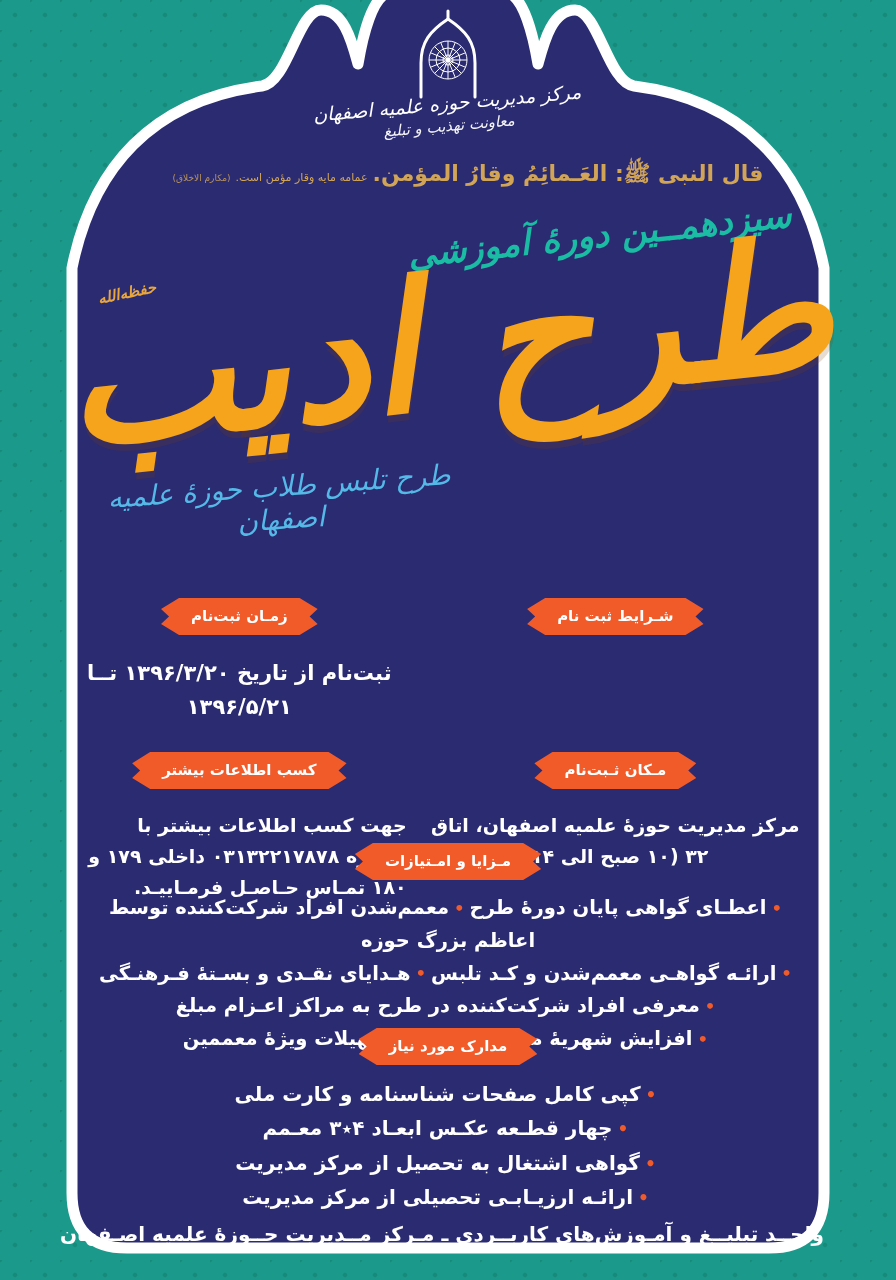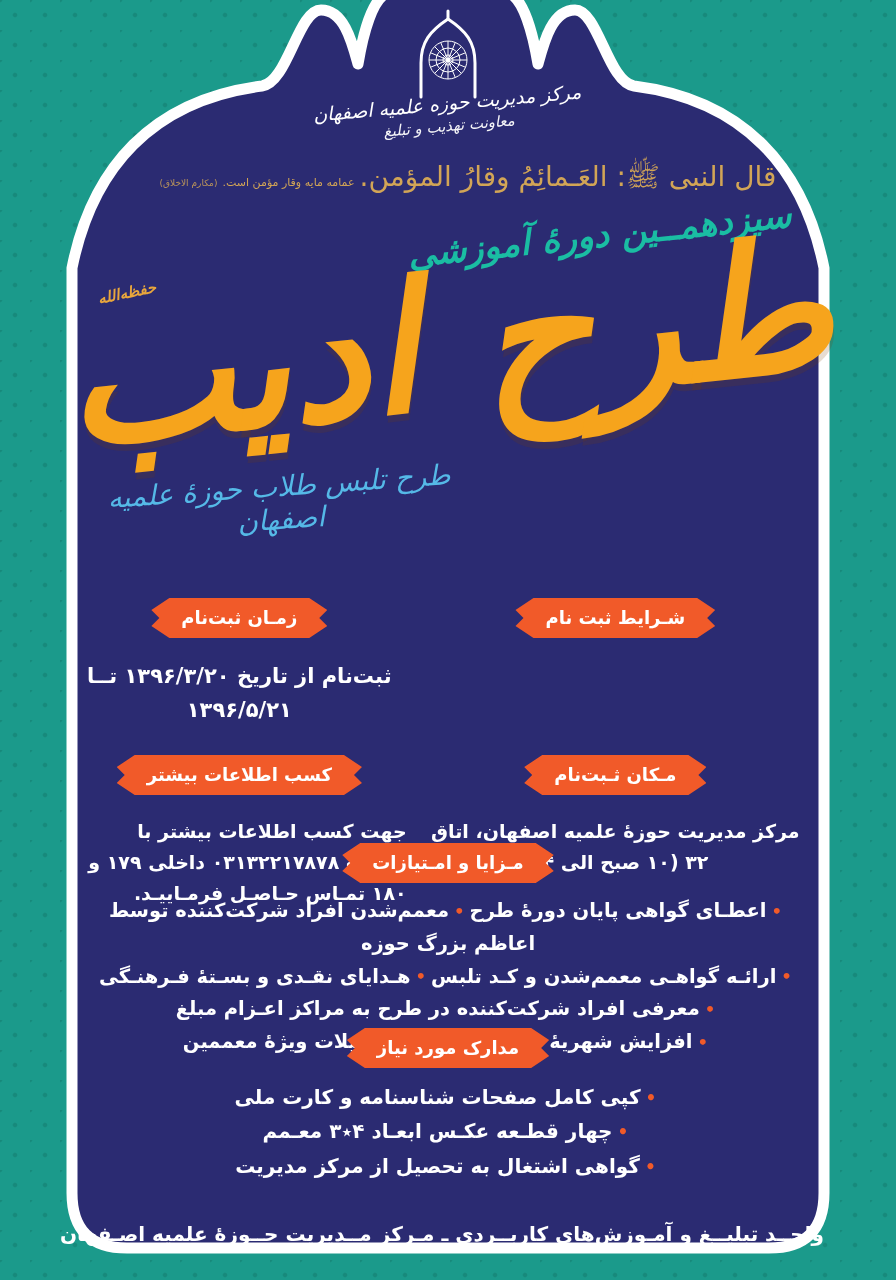--- a/index.html
+++ b/index.html
@@ -14,38 +14,38 @@
     direction:rtl;
   }
   .panel-svg{position:absolute;inset:0;pointer-events:none;}
   .abs{position:absolute;}
 
   .logo-cal{top:92px;left:0;right:0;text-align:center;color:#fff;transform:rotate(-5deg);}
   .logo-cal .l1{font-family:"DejaVu Serif", serif;font-style:italic;font-size:19px;letter-spacing:1px;}
   .logo-cal .l2{font-family:"DejaVu Serif", serif;font-style:italic;font-size:15px;margin-top:3px;opacity:.95;}
 
   .hadith{top:160px;left:0;right:0;text-align:center;color:#d2a556;}
-  .hadith .ar{font-size:28px;font-weight:normal;}
+  .hadith .ar{font-size:22px;font-weight:bold;}
   .hadith .fa{font-size:11px;}
   .hadith .src{font-size:9px;opacity:.85;padding-left:40px;}
 
   .edition{top:214px;right:104px;color:#1abda3;font-size:35px;font-weight:bold;font-style:italic;
     font-family:"DejaVu Serif", serif;transform:rotate(-6deg);}
 
   .title{top:252px;left:0;right:0;margin:0;text-align:center;color:#f6a41c;
     font-size:178px;line-height:1.05;font-weight:bold;font-style:italic;white-space:nowrap;
     transform:rotate(-6deg);text-shadow:0 7px 0 rgba(120,60,0,.18);}
 
   .blessing{top:284px;left:92px;width:70px;text-align:center;color:#e8a63c;font-size:15px;
     font-weight:bold;line-height:1.25;transform:rotate(-12deg);font-family:"DejaVu Serif", serif;font-style:italic;}
 
   .subtitle{top:470px;left:74px;width:412px;text-align:center;color:#55b9e7;font-size:28px;
     font-style:italic;font-family:"DejaVu Serif", serif;transform:rotate(-4deg);}
 
-  .ribbon{display:inline-block;background:#f15a29;color:#fff;font-weight:bold;font-size:18px;
+  .ribbon{display:inline-block;background:#f15a29;color:#fff;font-weight:bold;font-size:15px;
     line-height:1;padding:11px 30px;
     clip-path:polygon(18px 0,calc(100% - 18px) 0,100% 30%,calc(100% - 8px) 50%,100% 70%,
       calc(100% - 18px) 100%,18px 100%,0 70%,8px 50%,0 30%);}
 
   .grid{top:598px;left:92px;right:92px;display:grid;grid-template-columns:53% 47%;
     column-gap:20px;row-gap:28px;direction:rtl;}
   .cell{text-align:center;color:#fff;}
   .cell .body{margin-top:21px;font-size:19px;font-weight:bold;line-height:1.62;}
   .cell .body.right{text-align:right;}
   .cell .body.big{font-size:21px;letter-spacing:.5px;}
@@ -152,18 +152,19 @@
         <div><span class="bdot">•</span><span>افزایش شهریۀ معممین</span><span class="bdot">•</span><span>ارائۀ تسهیلات ویژۀ معممین</span></div>
       </div>
   </div>
 
   <div class="abs centersec documents">
     <span class="ribbon">مدارک مورد نیاز</span>
     <div class="items">
         <div><span class="bdot">•</span><span>کپی کامل صفحات شناسنامه و کارت ملی</span></div>
         <div><span class="bdot">•</span><span>چهار قطـعه عکـس ابعـاد ۴٭۳ معـمم</span></div>
         <div><span class="bdot">•</span><span>گواهی اشتغال به تحصیل از مرکز مدیریت</span></div>
+        <div><span class="bdot">•</span><span>ارائـه ارزیـابـی تحصیلی از مرکز مدیریت</span></div>
       </div>
   </div>
 
   <div class="abs footer">واحــد تبلیــغ و آمـوزش‌های کاربــردی ـ مـرکز مــدیریت حــوزۀ علمیه اصـفهان</div>
 
 </div>
 
 </body></html>

